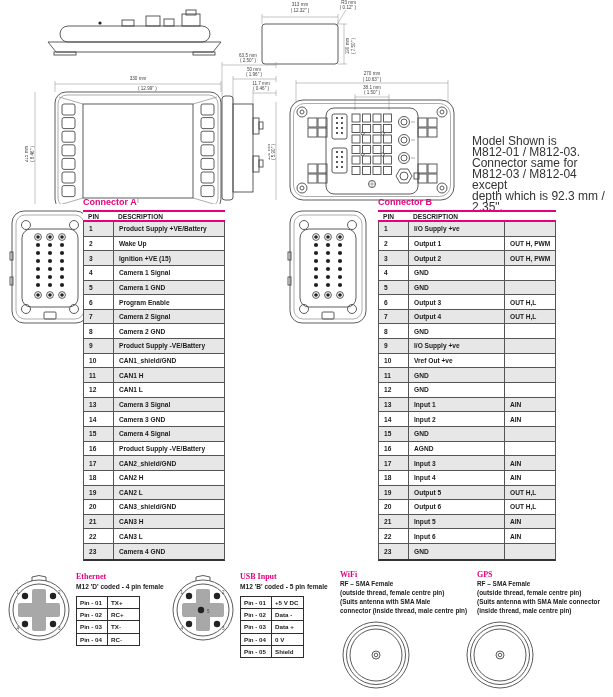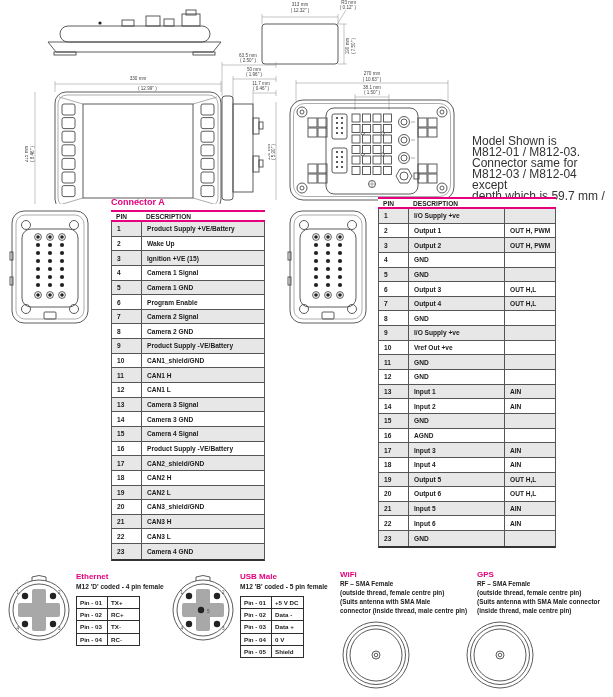--- a/index.html
+++ b/index.html
@@ -26,21 +26,21 @@
   .trow:last-child{border-bottom:none;}
   .ctable .rows .trow:nth-child(odd){background:#e7e7e7;}
   .tcell{padding-left:5px;white-space:nowrap;overflow:hidden;height:100%;display:flex;align-items:center;}
   .ta .c0{width:30px;flex:none;border-right:1px solid #555;}
   .ta .c1{flex:1;}
   .tb .c0{width:30px;flex:none;border-right:1px solid #555;}
   .tb .c1{width:96px;flex:none;border-right:1px solid #555;}
   .tb .c2{flex:1;}
 
   
-  .stitle{font-size:8px;font-weight:bold;color:var(--pink);}
+  .stitle{font-size:8px;font-weight:bold;color:var(--pink);font-family:Liberation Serif, serif;}
   .ssub{font-size:6.6px;font-weight:bold;color:#222;margin-top:2px;}
   .sline{font-size:6.4px;font-weight:bold;color:#222;line-height:9px;white-space:nowrap;}
   .ptable{margin-top:6px;width:64px;font-size:6.2px;font-weight:bold;}
   .ptable .rows{border:none;border-top:1px solid #2e2e2e;}
   .ptable .trow{height:12.2px;border:1px solid #2e2e2e;border-top:none;background:#fff;}
   .ptable .c0{width:31px;flex:none;border-right:1px solid #2e2e2e;padding-left:3px;}
   .ptable .c1{flex:1;padding-left:3px;}
 
   .note{font-size:12px;color:#333;line-height:11px;}
 </style>
@@ -254,21 +254,21 @@
   <circle class="dwg" cx="104" cy="114" r="3.5"></circle>
   <line class="dwg2" x1="101" y1="114" x2="107" y2="114"></line>
     <line class="dwg2" x1="104" y1="111" x2="104" y2="117"></line>
 </svg>
 
 <div class="abs note" style="left:472px;top:136px;width:140px">
   <div>Model Shown is</div>
   <div>M812-01 / M812-03.</div>
   <div>Connector same for</div>
   <div>M812-03 / M812-04 except</div>
-  <div>depth which is 59.7 mm / 3.33".</div>
+  <div>depth which is 92.3 mm / 2.35".</div>
 </div>
 
 <svg class="abs" style="left:8px;top:207px" width="84" height="126" viewBox="0 0 84 126">
   <rect class="dwg" x="4" y="4" width="76" height="112" rx="12"></rect>
   <rect class="dwg2" x="8" y="8" width="68" height="104" rx="9"></rect>
   <circle class="dwg" cx="18" cy="18" r="4.5"></circle>
     <circle class="dwg" cx="66" cy="18" r="4.5"></circle>
   <circle class="dwg" cx="18" cy="102" r="4.5"></circle>
     <circle class="dwg" cx="66" cy="102" r="4.5"></circle>
   <rect class="dwg" x="14" y="22" width="56" height="78" rx="9"></rect>
@@ -302,21 +302,21 @@
     <circle class="dwg" cx="30" cy="88" r="3.4"></circle>
       <circle class="dwg" cx="42" cy="88" r="3.4"></circle>
       <circle class="dwg" cx="54" cy="88" r="3.4"></circle>
     <circle class="pinfill" cx="30" cy="88" r="1.8"></circle>
       <circle class="pinfill" cx="42" cy="88" r="1.8"></circle>
       <circle class="pinfill" cx="54" cy="88" r="1.8"></circle>
   </g>
   <rect class="dwg" x="36" y="105" width="12" height="7" rx="1"></rect>
 </svg>
 
-<div class="abs" style="left:111px;top:197px;width:154px">
+<div class="abs" style="left:83px;top:197px;width:142px">
   <div class="ctitle">Connector A</div>
   <div class="ctable ta">
     <div class="thead">
       <span class="hc0">PIN</span>
       <span>DESCRIPTION</span>
     </div>
     <div class="rows">
         <div class="trow">
           <div class="tcell c0">1</div>
           <div class="tcell c1">Product Supply +VE/Battery</div>
@@ -452,20 +452,21 @@
       <circle class="dwg" cx="42" cy="88" r="3.4"></circle>
       <circle class="dwg" cx="54" cy="88" r="3.4"></circle>
     <circle class="pinfill" cx="30" cy="88" r="1.8"></circle>
       <circle class="pinfill" cx="42" cy="88" r="1.8"></circle>
       <circle class="pinfill" cx="54" cy="88" r="1.8"></circle>
   </g>
   <rect class="dwg" x="36" y="105" width="12" height="7" rx="1"></rect>
 </svg>
 
 <div class="abs" style="left:378px;top:197px;width:178px">
+  <div class="ctitle">Connector B</div>
   <div class="ctable tb">
     <div class="thead">
       <span class="hc0">PIN</span>
       <span>DESCRIPTION</span>
     </div>
     <div class="rows">
         <div class="trow">
           <div class="tcell c0">1</div>
           <div class="tcell c1">I/O Supply +ve</div>
           <div class="tcell c2"></div>
@@ -637,21 +638,21 @@
     <circle class="pinfill" cx="19" cy="50" r="3.2"></circle>
   <circle class="pinfill" cx="31" cy="36" r="3.2"></circle>
   <text class="dimtx" x="13" y="20" text-anchor="end">1</text>
   <text class="dimtx" x="52" y="20">2</text>
   <text class="dimtx" x="52" y="56">3</text>
   <text class="dimtx" x="13" y="56" text-anchor="end">4</text>
   <text class="dimtx" x="37" y="38.5">5</text>
 </svg>
 
 <div class="abs" style="left:240px;top:572px;width:140px">
-  <div class="stitle">USB Male</div>
+  <div class="stitle">USB Input</div>
   <div class="ssub">M12 'B' coded - 5 pin female</div>
   <div class="ptable">
     <div class="rows">
         <div class="trow">
           <div class="tcell c0">Pin - 01</div>
           <div class="tcell c1">+5 V DC</div>
         </div>
         <div class="trow">
           <div class="tcell c0">Pin - 02</div>
           <div class="tcell c1">Data -</div>

